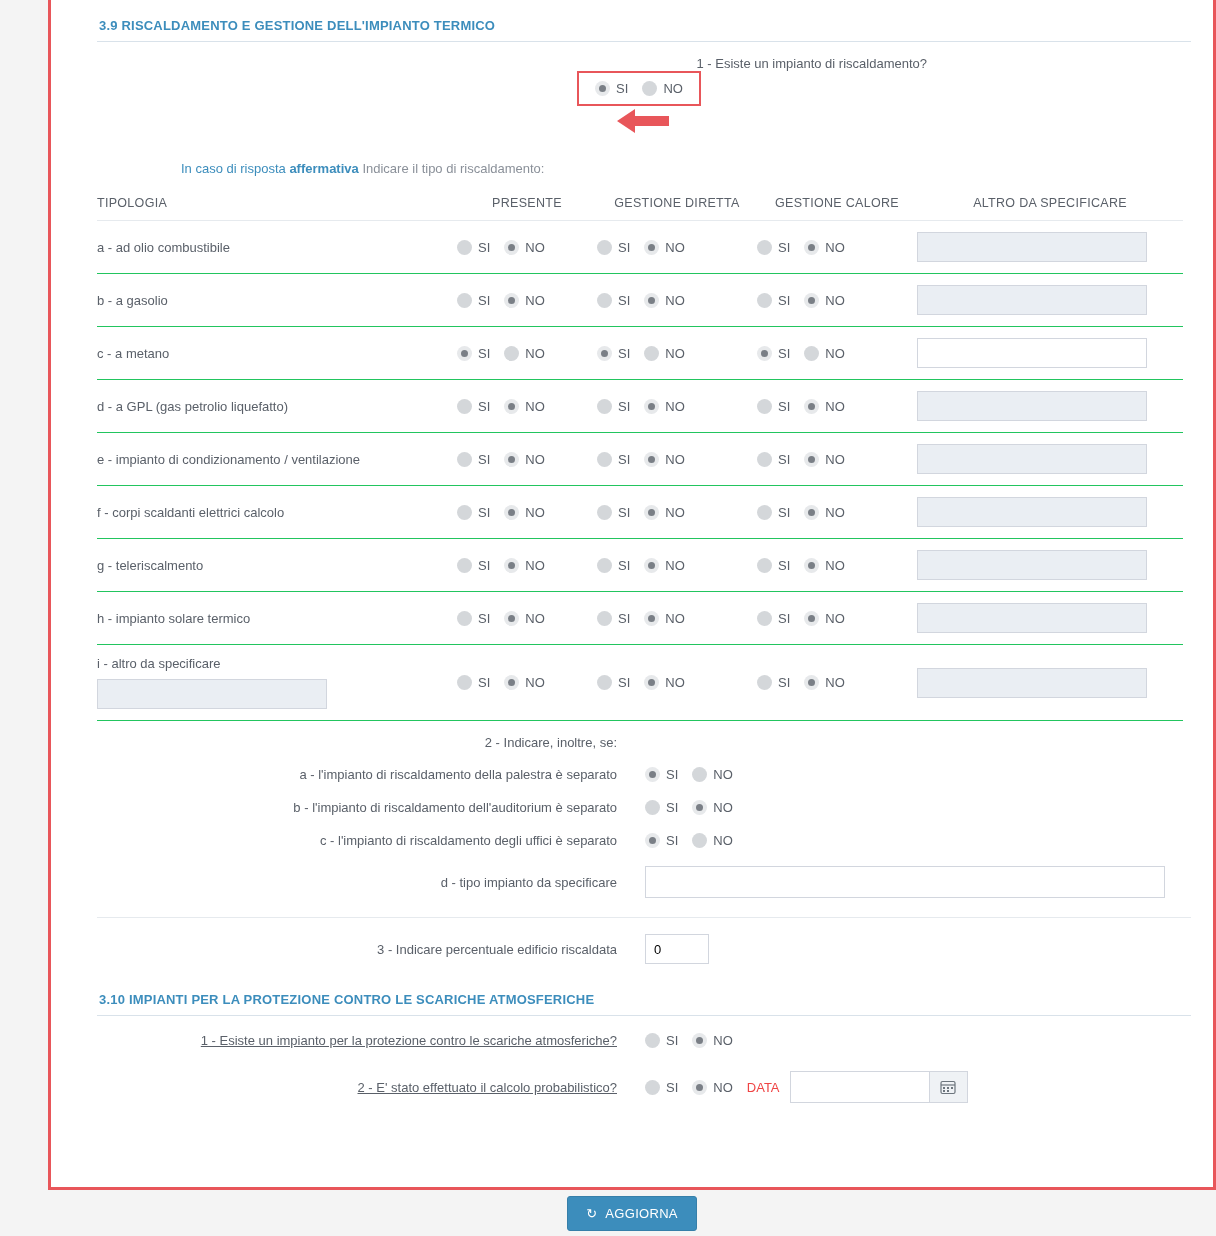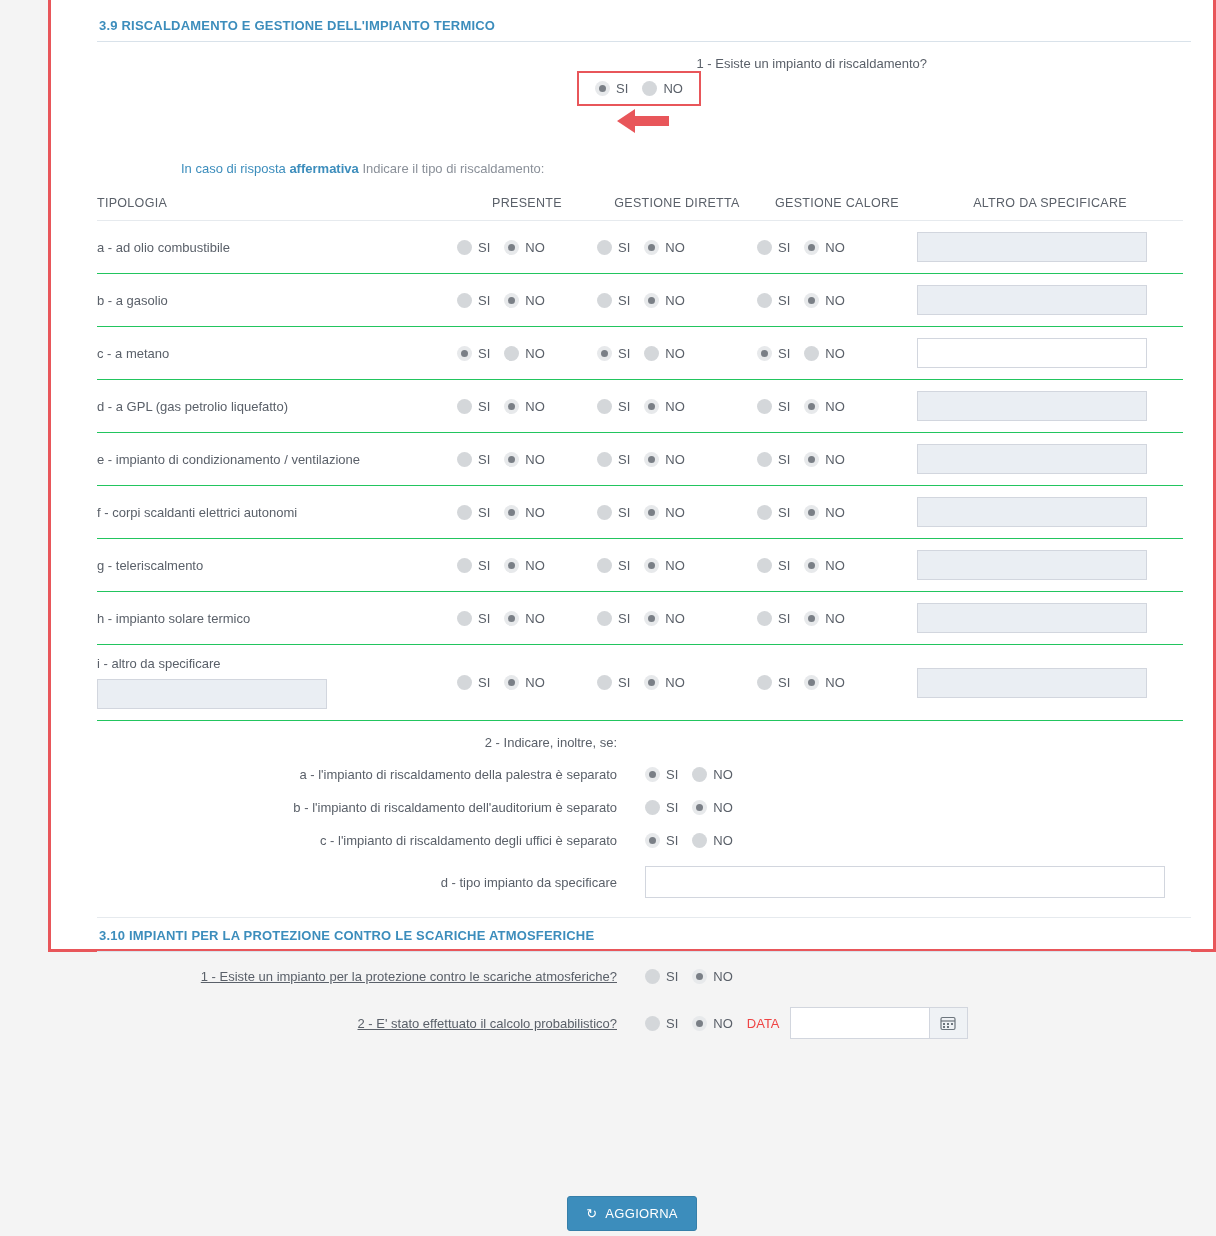--- a/index.html
+++ b/index.html
@@ -14,21 +14,21 @@
   .page {
     position: relative;
     width: 1216px;
     height: 1236px;
     background: #f4f4f4;
     overflow: hidden;
   }
   .redframe {
     position: absolute;
     left: 48px; top: 0px;
-    width: 1168px; height: 952px;
+    width: 1168px; height: 1190px;
     border: 3px solid #e8565a;
     background: #ffffff;
     border-top: none;
   }
   
   .sec-head {
     color: #3c8dbc;
     font-weight: bold;
     font-size: 13px;
     letter-spacing: .2px;
@@ -451,21 +451,21 @@
                 </div>
                 <div class="radio-pair">
                   <span class="radio on"></span>
                   <span class="radio-lbl">NO</span>
                 </div>
               </div>
             </td>
             <td><input class="txt" type="text" value="" style=""></td>
           </tr>
           <tr>
-            <td class="name">f - corpi scaldanti elettrici autonomi</td>
+            <td class="name">f - corpi scaldanti elettrici calcolo</td>
             <td class="col">
               <div class="cellradios">
                 <div class="radio-pair">
                   <span class="radio"></span>
                   <span class="radio-lbl">SI</span>
                 </div>
                 <div class="radio-pair">
                   <span class="radio on"></span>
                   <span class="radio-lbl">NO</span>
                 </div>
@@ -658,20 +658,24 @@
           </div>
         </div>
 
       <div class="p2row">
         <div class="p2lbl">d - tipo impianto da specificare</div>
         <input class="wide-input" type="text" value="" style="">
       </div>
 
       <div class="rule2"></div>
 
+      <div class="p2row" style="padding-top:16px;padding-bottom:18px;">
+        <div class="p2lbl">3 - Indicare percentuale edificio riscaldata</div>
+        <input class="small-input" type="text" value="0" style="">
+      </div>
     </div>
 
     <div class="sec-head" style="padding-top:10px;">3.10 IMPIANTI PER LA PROTEZIONE CONTRO LE SCARICHE ATMOSFERICHE</div>
     <div class="sec-rule"></div>
 
     <div class="part2 sec2rows" style="padding-top:8px;">
       <div class="p2row">
         <div class="p2lbl">1 - Esiste un impianto per la protezione contro le scariche atmosferiche?</div>
         <div class="radio-pair">
           <span class="radio"></span>

